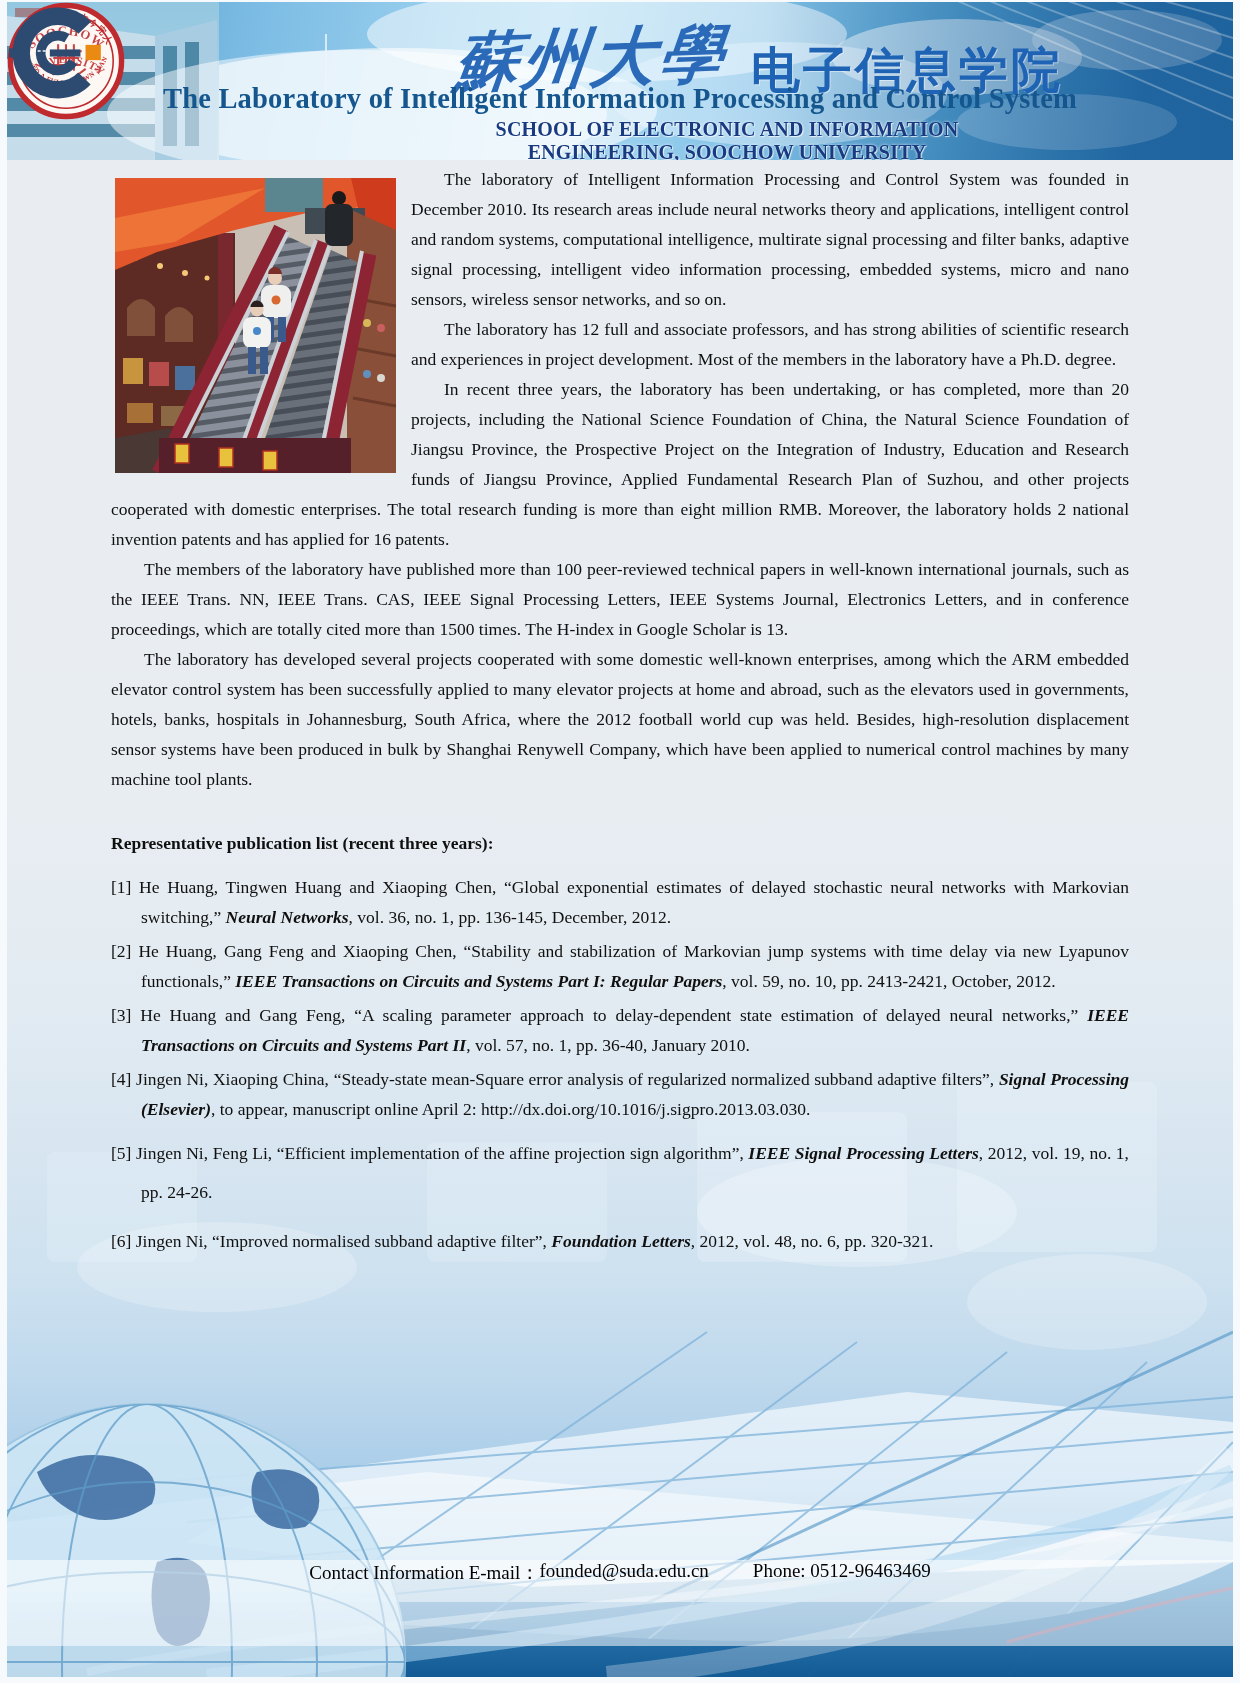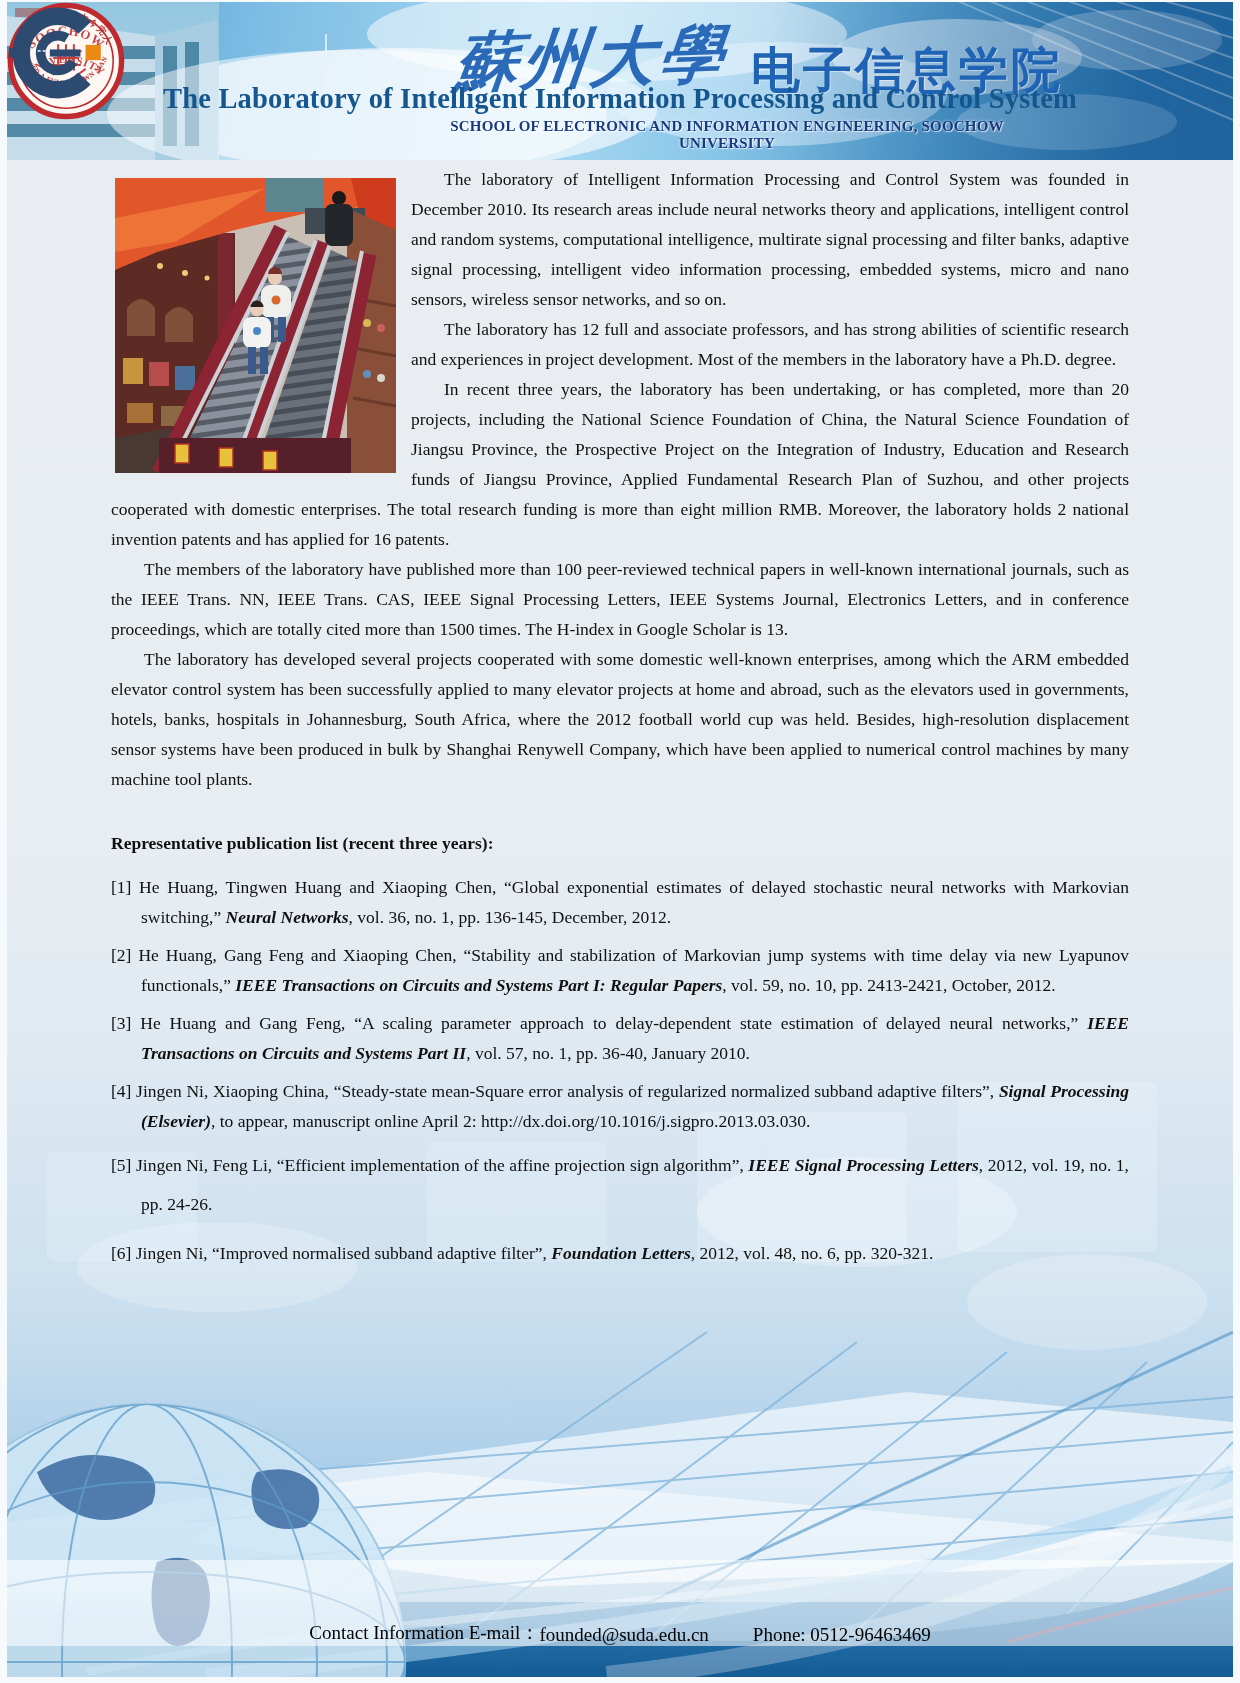--- a/index.html
+++ b/index.html
@@ -15,39 +15,39 @@
   .seal { position:absolute; left:181px; top:21px; width:118px; height:118px; }
   .divider { position:absolute; left:318px; top:32px; width:2px; height:96px; background:rgba(235,244,250,.8); }
   .ce-logo { position:absolute; left:334px; top:28px; width:102px; height:102px; }
   .calligraphy { position:absolute; left:448px; top:22px; font-size:64px; line-height:70px; font-weight:bold;
                  color:#2a6ab8; font-style:italic; transform:skewX(-8deg) rotate(-2deg);
                  font-family:"Liberation Serif",serif; letter-spacing:4px; }
   .dept { position:absolute; left:744px; top:44px; font-size:49px; line-height:56px; font-weight:bold;
           color:#1f63b5; letter-spacing:3px; font-family:Liberation Mono, monospace;
           text-shadow:1px 1px 0 rgba(255,255,255,.45); }
   .en-line { position:absolute; left:440px; top:116px; width:560px; text-align:center;
-             font-size:15px; font-weight:bold; color:#173a80; letter-spacing:.2px;
+             font-size:20px; font-weight:bold; color:#173a80; letter-spacing:.2px;
              text-shadow:0 0 3px rgba(255,255,255,.85),1px 1px 0 rgba(255,255,255,.6); }
 
   
   .content { position:relative; z-index:2; padding:0 104px; font-size:17.5px; line-height:30px;
              color:#101010; text-align:justify; }
   h1.title { margin:78px 0 46px; text-align:center; font-size:28.5px; line-height:38px;
              font-weight:bold; color:#15568e; letter-spacing:.2px; }
   .photo { float:left; width:281px; height:295px; margin:14px 15px 6px 4px; }
   .content p.body { margin:0; text-indent:33px; }
   .pub-heading { font-weight:bold; margin:34px 0 14px; }
-  .ref { margin:8px 0 4px; padding-left:30px; text-indent:-30px; }
+  .ref { margin:0 0 4px; padding-left:30px; text-indent:-30px; }
   .ref .journal { font-weight:bold; font-style:italic; }
   .ref-wide { line-height:39px; margin-top:10px; }
 
   
   .bg-bottom { position:absolute; left:0; top:1000px; width:1226px; height:675px; z-index:1; }
   .footer-band { position:absolute; left:0; top:1558px; width:1226px; height:86px; z-index:3;
-                 background:rgba(255,255,255,.55); display:flex; align-items:flex-end; justify-content:center;
+                 background:rgba(255,255,255,.55); display:flex; align-items:flex-start; justify-content:center;
                  font-size:19px; color:#000; }
   .footer-band .gap { display:inline-block; width:44px; }
 </style>
 </head>
 <body>
 
 <div class="page">
 <div class="sheet">
 
   <div class="banner">

